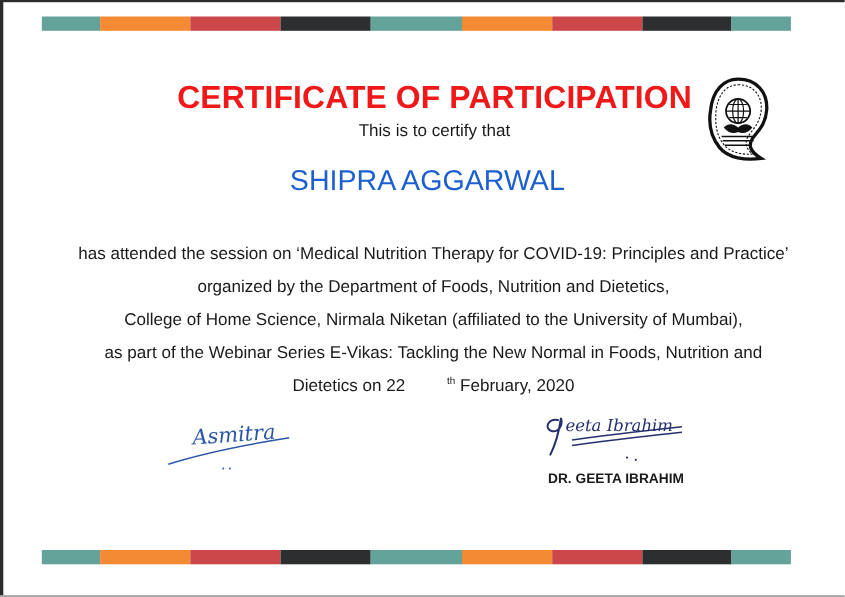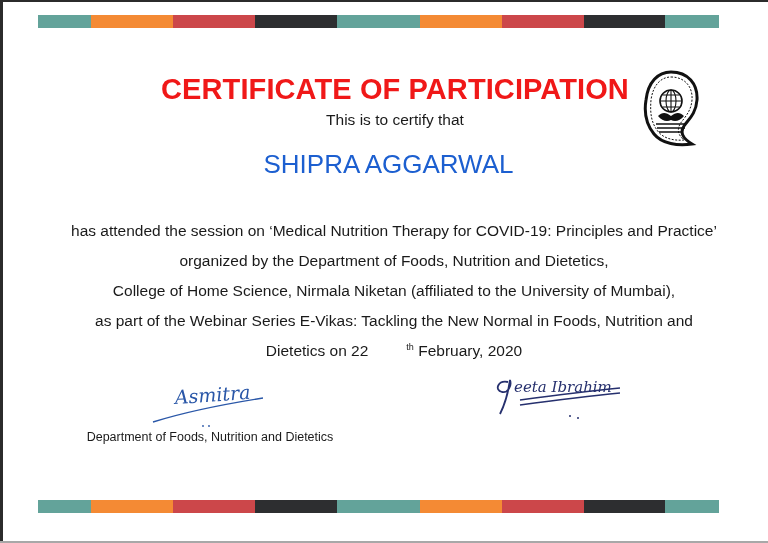--- a/index.html
+++ b/index.html
@@ -87,32 +87,32 @@
   <div class="body-line"><span>Dietetics on 22</span><sup>th</sup><span> February, 2020</span></div>
 </div>
 
 <div class="sig-block left">
   <svg class="sig-img" width="130" height="52" viewBox="0 0 130 52">
     <text x="30" y="24" font-family="DejaVu Serif, serif" font-style="italic" font-size="19" fill="#2a57a8" transform="rotate(-4 60 20)">Asmitra</text>
     <path d="M8 44 C40 34 80 26 118 20" stroke="#2a57a8" stroke-width="1.4" fill="none"></path>
     <circle cx="58" cy="48" r="0.9" fill="#2a57a8"></circle>
       <circle cx="64" cy="48" r="0.9" fill="#2a57a8"></circle>
   </svg>
-  <div class="sig-role">Department of Foods, Nutrition and Dietetics</div>
 </div>
 
 <div class="sig-block right">
   <svg class="sig-img" width="140" height="60" viewBox="0 0 140 60">
     <path d="M18 14 C8 12 4 22 12 24 C18 25 22 18 20 12 C18 26 14 38 10 46" stroke="#26306e" stroke-width="1.8" fill="none"></path>
     <text x="24" y="24" font-family="DejaVu Serif, serif" font-style="italic" font-size="15" fill="#26306e">eeta Ibrahim</text>
     <path d="M30 32 C60 28 90 24 130 20" stroke="#26306e" stroke-width="1.5" fill="none"></path>
     <path d="M30 37 C60 33 90 29 130 25" stroke="#26306e" stroke-width="1.5" fill="none"></path>
     <circle cx="80" cy="48" r="1" fill="#26306e"></circle>
       <circle cx="88" cy="50" r="1" fill="#26306e"></circle>
   </svg>
+  <div class="sig-name">DR. GEETA IBRAHIM</div>
 </div>
 
 <div class="stripe bottom">
     <div class="seg" style="width: 53px; background: rgb(99, 163, 154);"></div>
     <div class="seg" style="width: 82px; background: rgb(244, 138, 52);"></div>
     <div class="seg" style="width: 82px; background: rgb(204, 71, 74);"></div>
     <div class="seg" style="width: 82px; background: rgb(45, 46, 48);"></div>
     <div class="seg" style="width: 83px; background: rgb(99, 163, 154);"></div>
     <div class="seg" style="width: 82px; background: rgb(244, 138, 52);"></div>
     <div class="seg" style="width: 82px; background: rgb(204, 71, 74);"></div>

